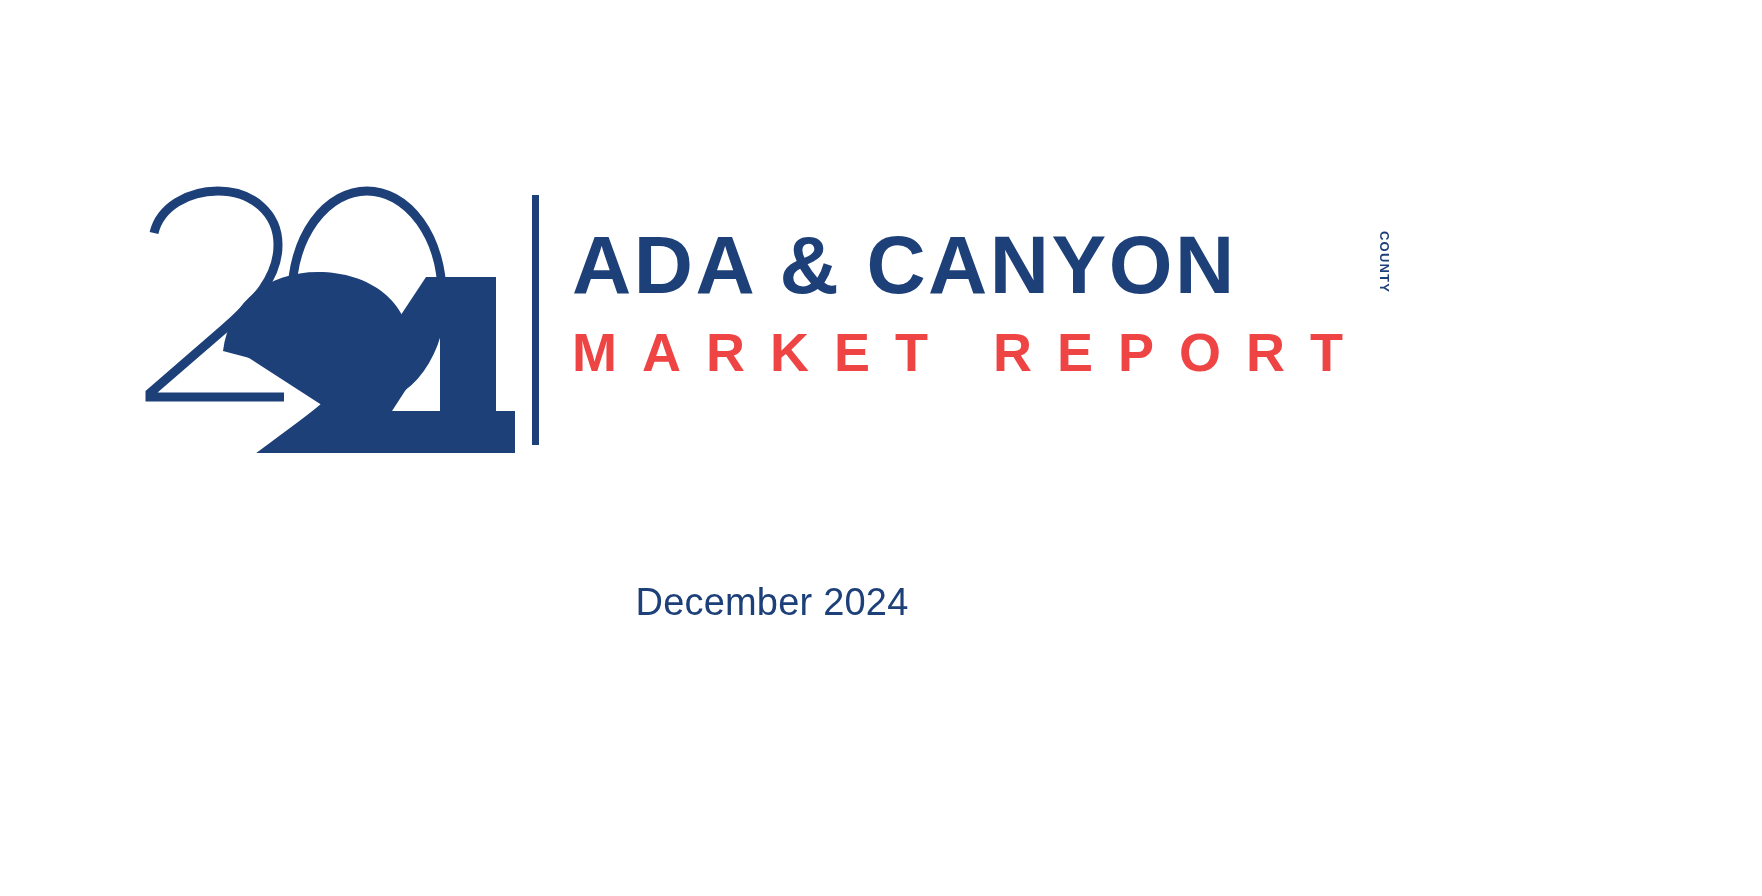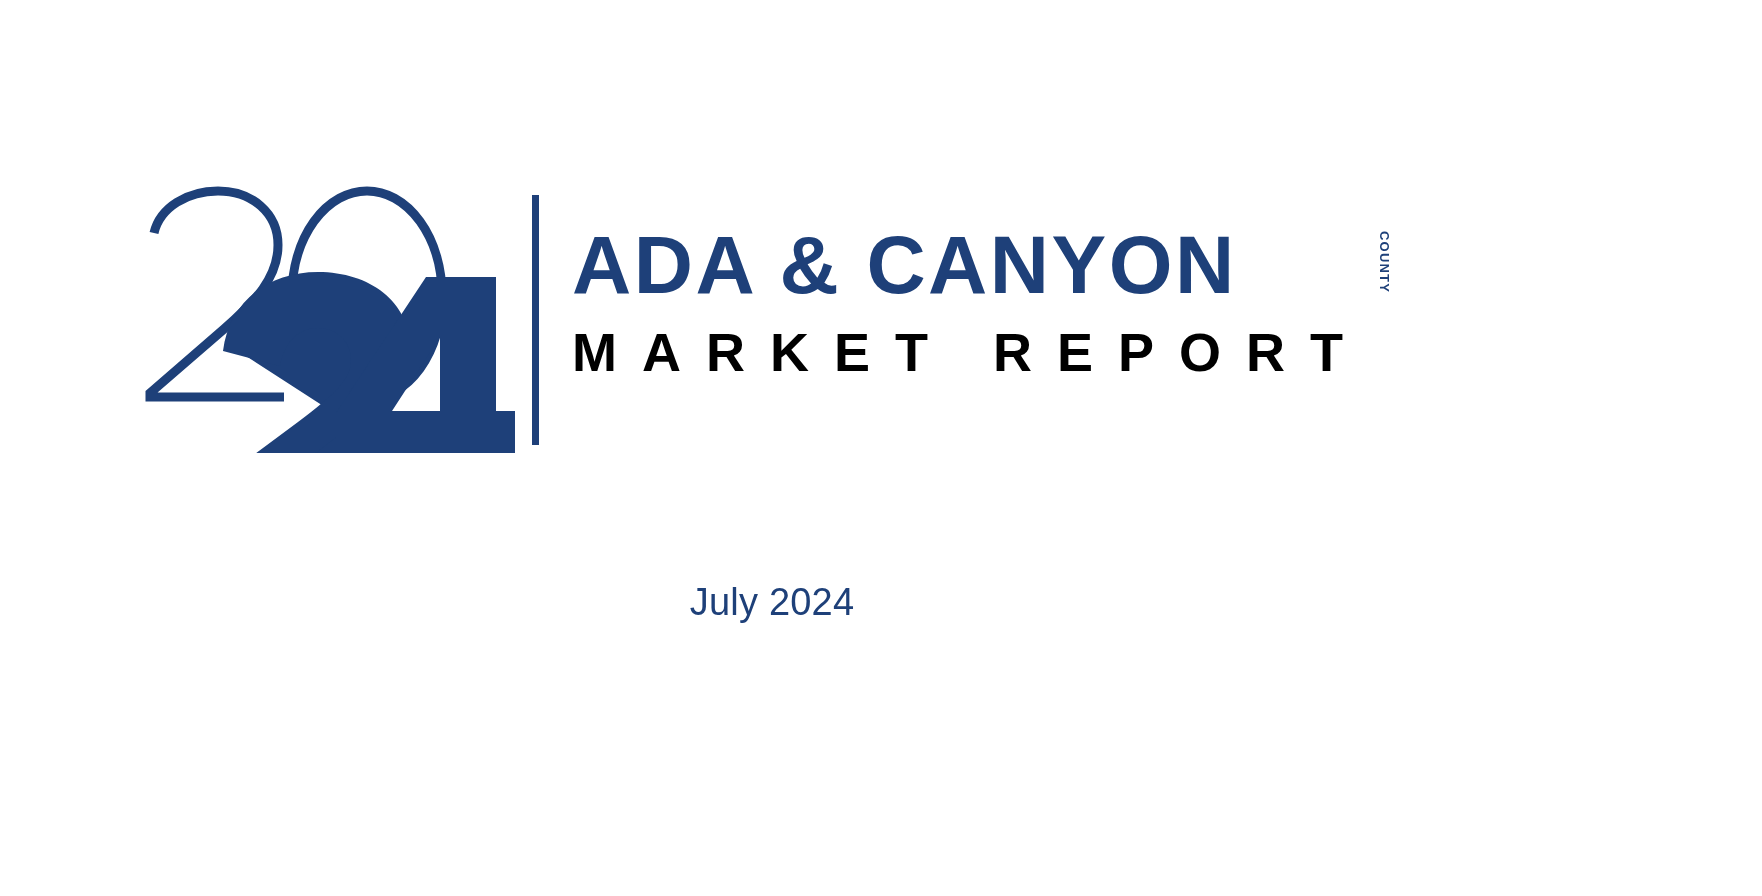--- a/index.html
+++ b/index.html
@@ -78,21 +78,21 @@
     white-space:nowrap;
     line-height:13px;
   }
   .wordmark-secondary {
     display:block;
     margin-top:16px;
     font-size:54px;
     line-height:58px;
     font-weight:700;
     letter-spacing:25px;
-    color:#000000;
+    color:#ef4444;
     white-space:nowrap;
   }
 
   
   .subtitle-block {
     position:absolute;
     left:0;
     top:548px;
     width:1544px;
     text-align:center;
@@ -316,16 +316,16 @@
 
     <div class="wordmark">
       <span class="wordmark-primary">ADA &amp; CANYON</span>
       <span class="county-sup">COUNTY</span>
       <span class="wordmark-secondary">MARKET REPORT</span>
     </div>
 
   </div>
 
   <div class="subtitle-block">
-    <div class="subtitle-line-date">July 2024</div>
+    <div class="subtitle-line-date">December 2024</div>
   </div>
 
 </div>
 
 </body></html>

